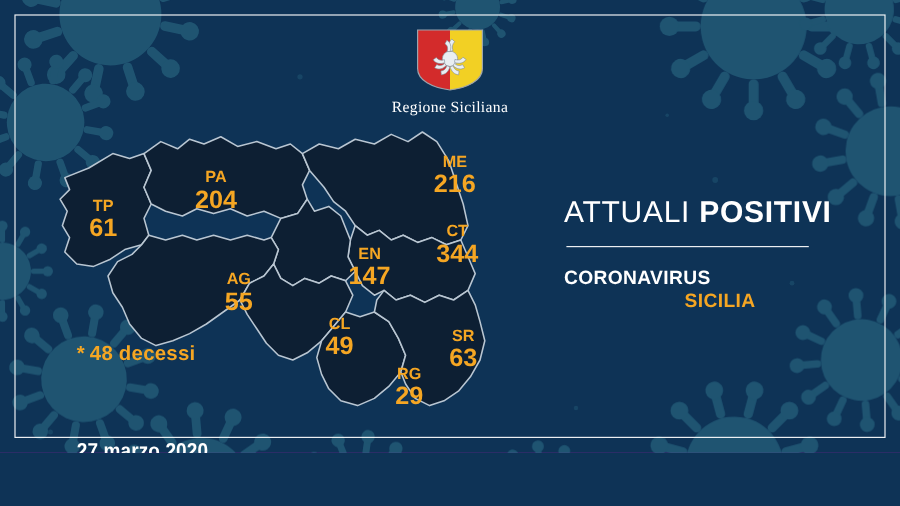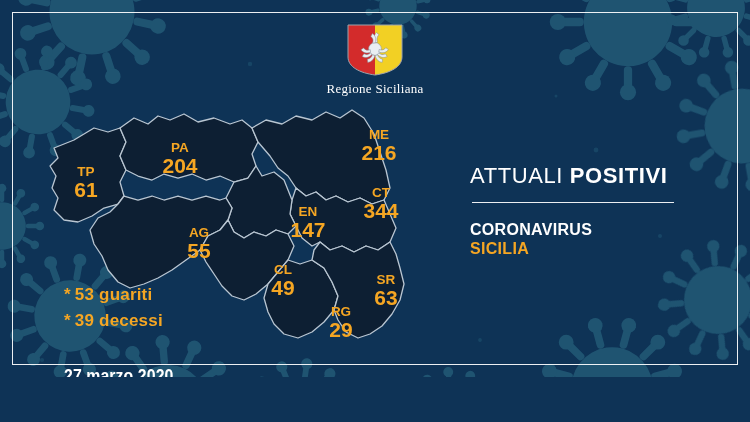--- a/index.html
+++ b/index.html
@@ -57,27 +57,27 @@
     position:absolute; left:64px; top:366px;
     color:#ffffff; font-size:18px; font-weight:bold;
     letter-spacing:.1px;
     transform:scaleX(.88); transform-origin:left center;
     white-space:nowrap;
   }
 
   
   #right-block { position:absolute; left:470px; top:164px; width:260px; }
   .hl { line-height:1.07; white-space:nowrap; }
-  .hl-1 { font-size:22px; color:#ffffff; letter-spacing:.6px; }
+  .hl-1 { font-size:25px; color:#ffffff; letter-spacing:.6px; }
   .hl-1 .light { font-weight:normal; }
   .hl-1 .bold { font-weight:bold; }
   #divider { width:202px; height:1.5px; background:rgba(255,255,255,.92); margin:14px 0 18px 2px; }
   .hl-2 { font-size:16px; font-weight:bold; letter-spacing:.3px; line-height:1.18; white-space:nowrap; }
   .c-white { color:#ffffff; }
-  .c-gold  { color:#f5a623; }
+  .c-gold  { color:#f5a623;text-align:center; }
 
   
   #phone-box {
     position:absolute; left:606px; top:360px; width:128px; height:38px;
   }
   #phone-icon { position:absolute; left:2px; top:4px; }
   #phone-caption {
     position:absolute; left:28px; top:2px;
     color:#1fdc3c; font-size:5.4px; font-weight:bold;
     letter-spacing:.55px; white-space:nowrap;
@@ -273,24 +273,21 @@
         <text class="prov-val" x="352" y="201">63</text>
 
         <text class="prov-abbr" x="307" y="212">RG</text>
         <text class="prov-val" x="307" y="233">29</text>
       </g>
     </svg>
   </div>
 
   <div id="stats">
     <div class="stat-line">
-      <span class="stat-star">*</span><span>53 guariti</span>
-    </div>
-    <div class="stat-line">
-      <span class="stat-star">*</span><span>39 decessi</span>
+      <span class="stat-star">*</span><span>48 decessi</span>
     </div>
   </div>
   <div id="date-line">27 marzo 2020</div>
 
   <div id="right-block">
     <div class="hl hl-1">
       <span class="light">ATTUALI</span>
       <span class="bold">POSITIVI</span>
     </div>
     <div id="divider"></div>

